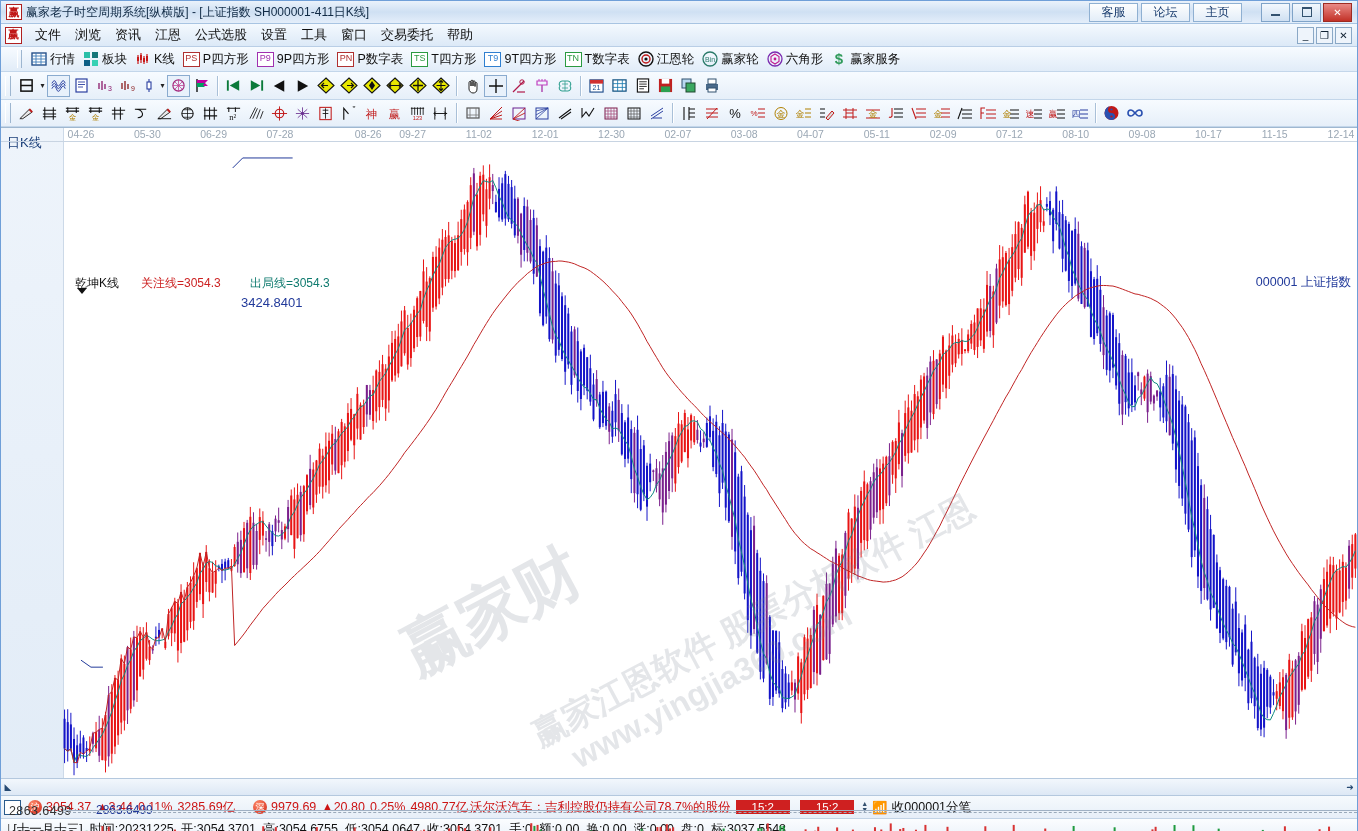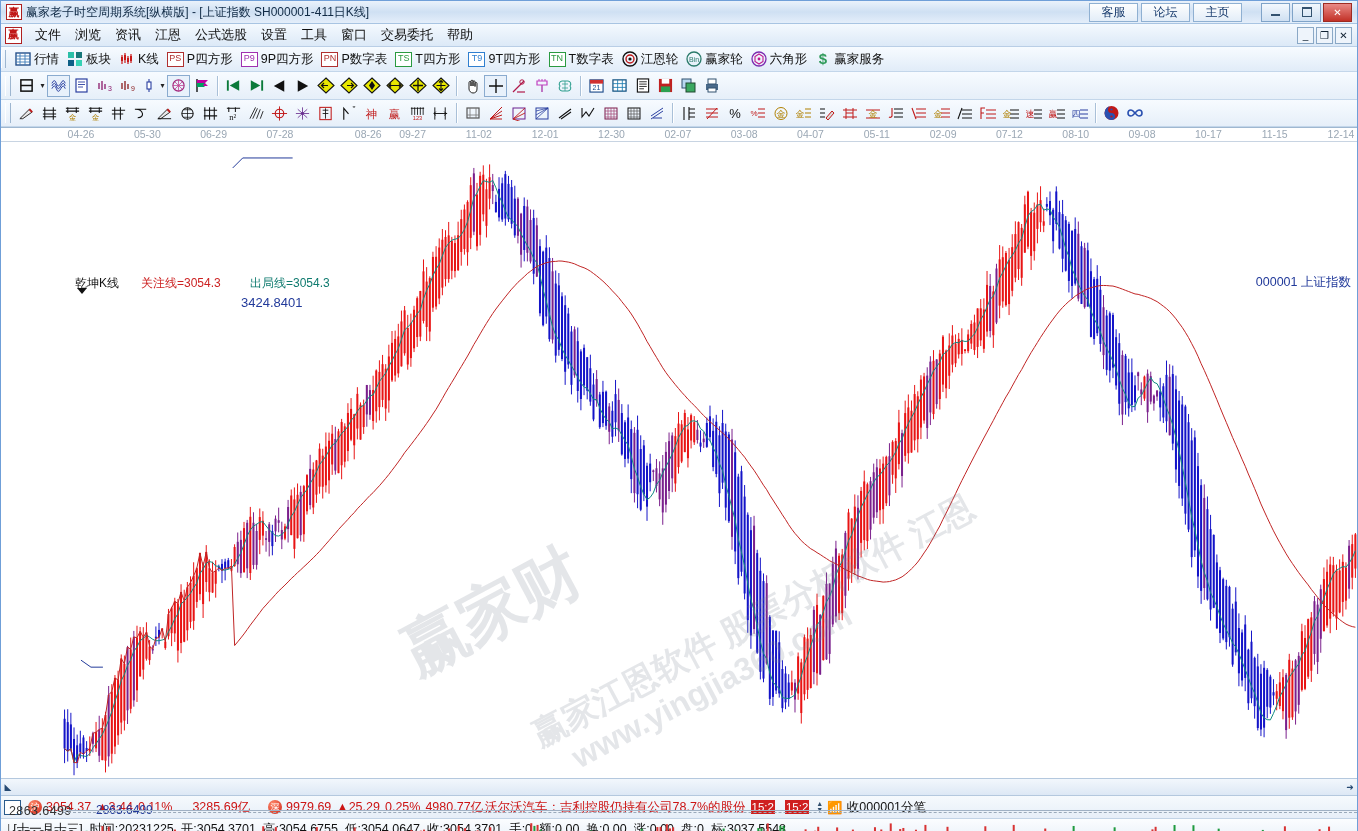--- a/index.html
+++ b/index.html
@@ -43,21 +43,21 @@
   .menubar .mlogo{width:15px;height:15px;border:1px solid #b02020;background:#fff;
     color:#c01818;font-size:11px;line-height:13px;text-align:center;font-weight:bold;margin-right:6px;}
   .menubar .mi{padding:2px 7px;color:#111;font-size:13px;white-space:nowrap;}
   .mb-right{margin-left:auto;display:flex;align-items:center;padding-right:5px;gap:2px;}
   .mb-right .b{width:15px;height:15px;border:1px solid #8aa8c6;background:#eef4fb;
     display:flex;align-items:center;justify-content:center;font-size:10px;color:#123;}
 
   
   .ftbar{height:24px;display:flex;align-items:center;
     background:linear-gradient(180deg,#f7fbff,#e1ecf8);
-    border-bottom:1px solid #c3d6ea;padding-left:0;}
+    border-bottom:1px solid #c3d6ea;padding-left:16px;}
   .ftbar .grip{width:3px;height:18px;border-left:1px solid #fff;border-right:1px solid #9db6d0;margin-right:5px;}
   .fitem{display:flex;align-items:center;padding:1px 4px;white-space:nowrap;color:#111;font-size:12.5px;}
   .fico{width:16px;height:16px;margin-right:3px;flex:0 0 auto;display:block;}
   .badge{width:15px;height:13px;border:1px solid #777;font-size:9px;line-height:11px;
     text-align:center;margin-right:3px;background:#fff;font-family:"Liberation Sans",sans-serif;}
 
   
   .dtbar{height:27px;display:flex;align-items:center;
     background:linear-gradient(180deg,#f7fbff,#e6eff9);
     border-bottom:1px solid #c3d6ea;padding-left:3px;}
@@ -112,21 +112,21 @@
   
   .statusrow{height:22px;display:flex;align-items:center;
     background:linear-gradient(180deg,#f6fafd,#e6eef8);border-top:1px solid #b4c8de;
     font-size:12.5px;overflow:hidden;white-space:nowrap;}
   .statusrow2{height:20px;display:flex;align-items:center;
     background:linear-gradient(180deg,#fbfdff,#eaf1f9);border-top:1px solid #c2d3e6;
     font-size:12.5px;color:#111;padding-left:3px;white-space:nowrap;}
   .dot{width:14px;height:14px;border-radius:50%;background:radial-gradient(circle at 35% 30%,#ff8a6a,#cf2418);
     color:#fff;font-size:9px;line-height:14px;text-align:center;margin:0 4px;flex:0 0 auto;}
   .red{color:#cc1414;}
-  .timechip{background:#cf2020;color:#fff;padding:1px 1px;margin:0 5px;font-size:11.5px;}
+  .timechip{background:#cf2020;color:#fff;padding:1px 16px;margin:0 5px;font-size:11.5px;}
   .spin{display:flex;flex-direction:column;margin-left:2px;color:#33506f;font-size:7px;line-height:6px;}
   .statusrow .grid-ico{width:15px;height:13px;border:1px solid #2a5b8c;background:#fff;margin:0 3px 0 3px;flex:0 0 auto;}
 </style>
 </head>
 <body>
 
 <div class="app">
 
   <div class="titlebar">
     <div class="tb-logo">
@@ -738,20 +738,23 @@
     </div>
     <div class="tbtn">
       <svg width="18" height="14" viewBox="0 0 18 14">
         <path d="M5 4a3 3 0 100 6c3 0 5-6 8-6a3 3 0 110 6c-3 0-5-6-8-6z" fill="none" stroke="#2a50b0" stroke-width="1.6"></path>
       </svg>
     </div>
   </div>
 
   <div class="chartwrap">
 
+    <div class="leftgut">
+      <div class="lbl">日K线</div>
+    </div>
 
     <div class="datestrip" id="dateAxis">
         <span style="left: 18px;">04-26</span>
         <span style="left: 84.3158px;">05-30</span>
         <span style="left: 150.632px;">06-29</span>
         <span style="left: 216.947px;">07-28</span>
         <span style="left: 283.263px; padding-left: 44px;">08-26</span>
         <span style="left: 349.579px;">09-27</span>
         <span style="left: 415.895px;">11-02</span>
         <span style="left: 482.211px;">12-01</span>
@@ -2039,26 +2042,26 @@
     <div class="tri">➜</div>
   </div>
 
   <div class="statusrow">
     <div class="grid-ico"></div>
     <div class="dot">沪</div>
     <span class="red">3054.37</span>
     <span class="red" style="margin-left:5px">▲</span>
     <span class="red">3.44</span>
     <span class="red" style="margin-left:5px">0.11%</span>
-    <span class="red" style="margin-left:20px">3285.69亿</span>
+    <span class="red" style="margin-left:5px">3285.69亿</span>
 
     <div class="dot" style="margin-left:18px">深</div>
     <span class="red">9979.69</span>
     <span class="red" style="margin-left:5px">▲</span>
-    <span class="red">25.29</span>
+    <span class="red">20.80</span>
     <span class="red" style="margin-left:5px">0.25%</span>
     <span class="red" style="margin-left:5px">4980.77亿</span>
 
     <span class="red" style="margin-left:2px">沃尔沃汽车：吉利控股仍持有公司78.7%的股份</span>
     <span class="timechip">15:2</span>
     <span class="timechip">15:2</span>
     <span class="spin">
         <span>▲</span>
         <span>▼</span>
       </span>

